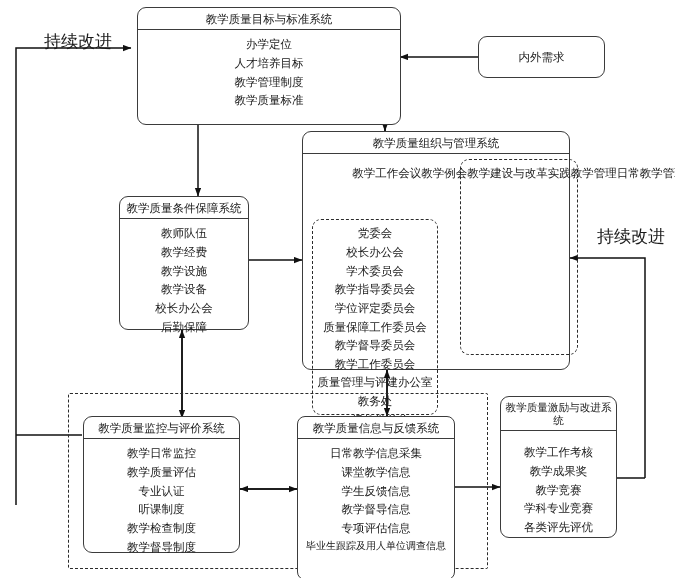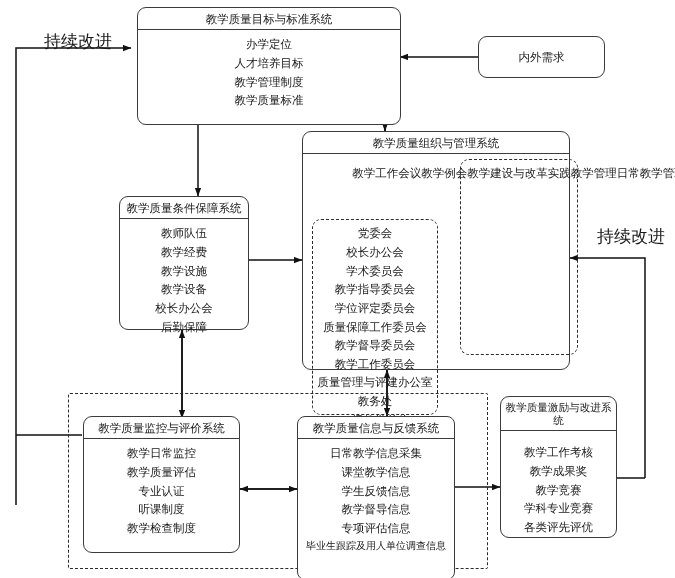--- a/index.html
+++ b/index.html
@@ -123,20 +123,21 @@
   </div>
 
   <div class="box" style="left:83px;top:416px;width:157px;height:137px;">
     <div class="hdr">教学质量监控与评价系统</div>
     <div class="bdy">
       <div>教学日常监控</div>
       <div>教学质量评估</div>
       <div>专业认证</div>
       <div>听课制度</div>
       <div>教学检查制度</div>
+      <div>教学督导制度</div>
     </div>
   </div>
 
   <div class="box" style="left:297px;top:416px;width:158px;height:164px;border-radius:8px;">
     <div class="hdr">教学质量信息与反馈系统</div>
     <div class="bdy">
       <div>日常教学信息采集</div>
       <div>课堂教学信息</div>
       <div>学生反馈信息</div>
       <div>教学督导信息</div>

